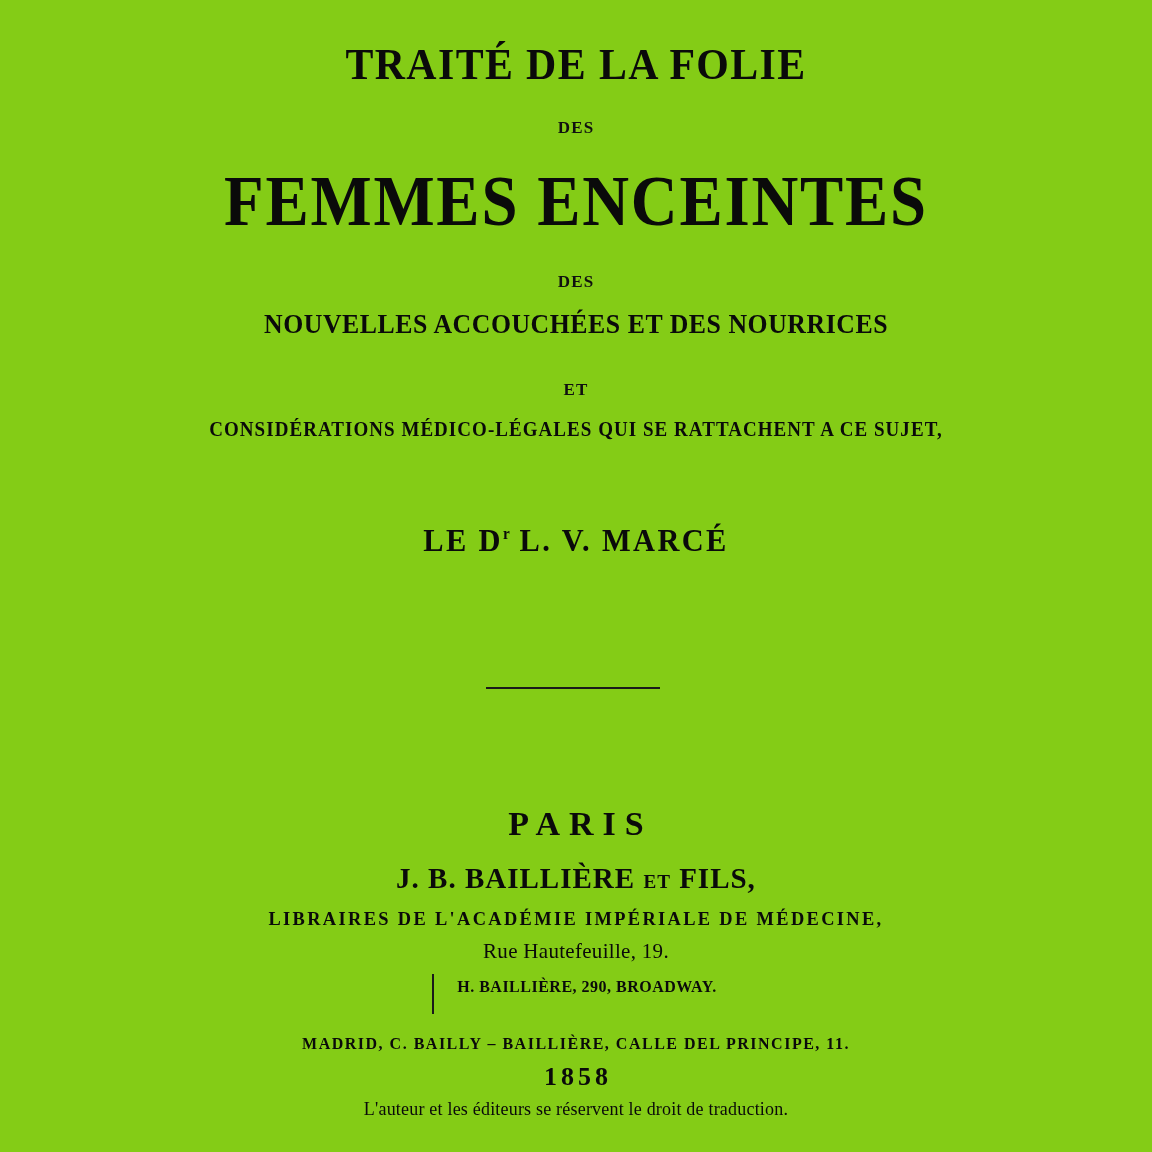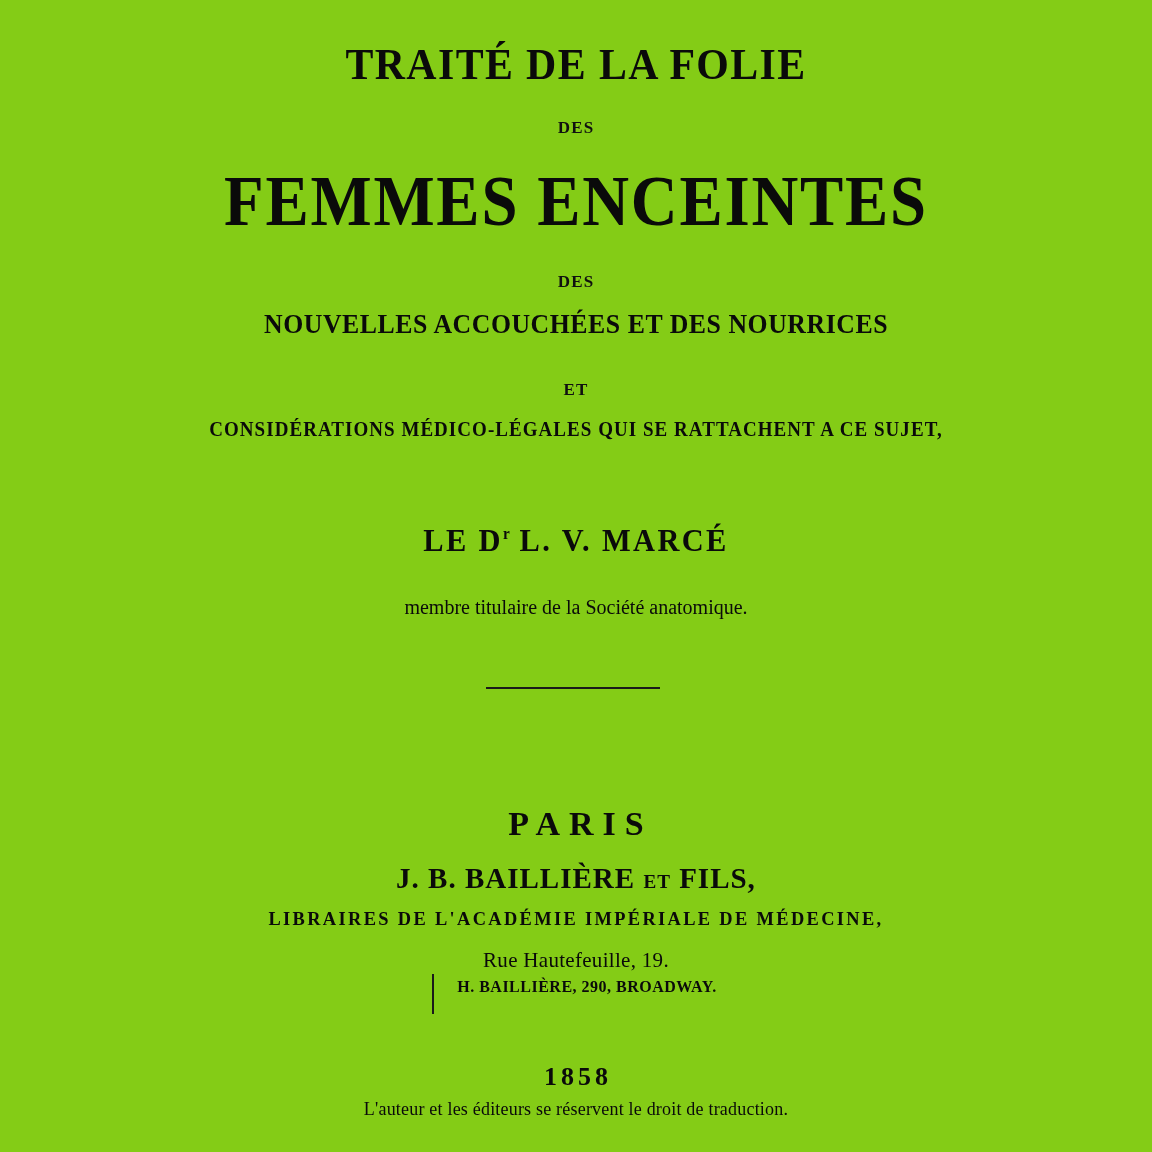--- a/index.html
+++ b/index.html
@@ -130,21 +130,20 @@
     font-size: 19px;
     font-weight: bold;
     letter-spacing: 2.4px;
     transform: scaleX(0.97);
   }
 
   .street {
     top: 939px;
     font-size: 21px;
     letter-spacing: 0.3px;
-    margin-top: 9px;
   }
 
   
   .branches {
     position: absolute;
     top: 972px;
     left: 0;
     width: 1152px;
     display: flex;
     justify-content: center;
@@ -211,37 +210,37 @@
 
   <div class="line subtitle-1">NOUVELLES ACCOUCHÉES ET DES NOURRICES</div>
 
   <div class="line small-conj et">ET</div>
 
   <div class="line subtitle-2">CONSIDÉRATIONS MÉDICO-LÉGALES QUI SE RATTACHENT A CE SUJET,</div>
 
 
   <div class="line author"><span>LE D</span><sup>r</sup><span> L. V. MARCÉ</span></div>
 
-  <div class="line credentials-2">membre titulaire de la Société anatomique.</div>
 
   <div class="rule"></div>
 
   <div class="line imprint-city">PARIS</div>
 
   <div class="line publisher"><span>J. B. BAILLIÈRE</span> <span class="et-small">ET</span> <span>FILS,</span></div>
 
   <div class="line academy">LIBRAIRES DE L'ACADÉMIE IMPÉRIALE DE MÉDECINE,</div>
 
   <div class="line street">Rue Hautefeuille, 19.</div>
 
   <div class="branches">
     <div class="branch-divider"></div>
     <div class="branch-col">
       <div class="branch-addr">H. BAILLIÈRE, 290, BROADWAY.</div>
     </div>
   </div>
 
+  <div class="line madrid">MADRID, C. BAILLY – BAILLIÈRE, CALLE DEL PRINCIPE, 11.</div>
 
   <div class="line year">1858</div>
 
   <div class="line rights">L'auteur et les éditeurs se réservent le droit de traduction.</div>
 
 </div>
 
 </body></html>

